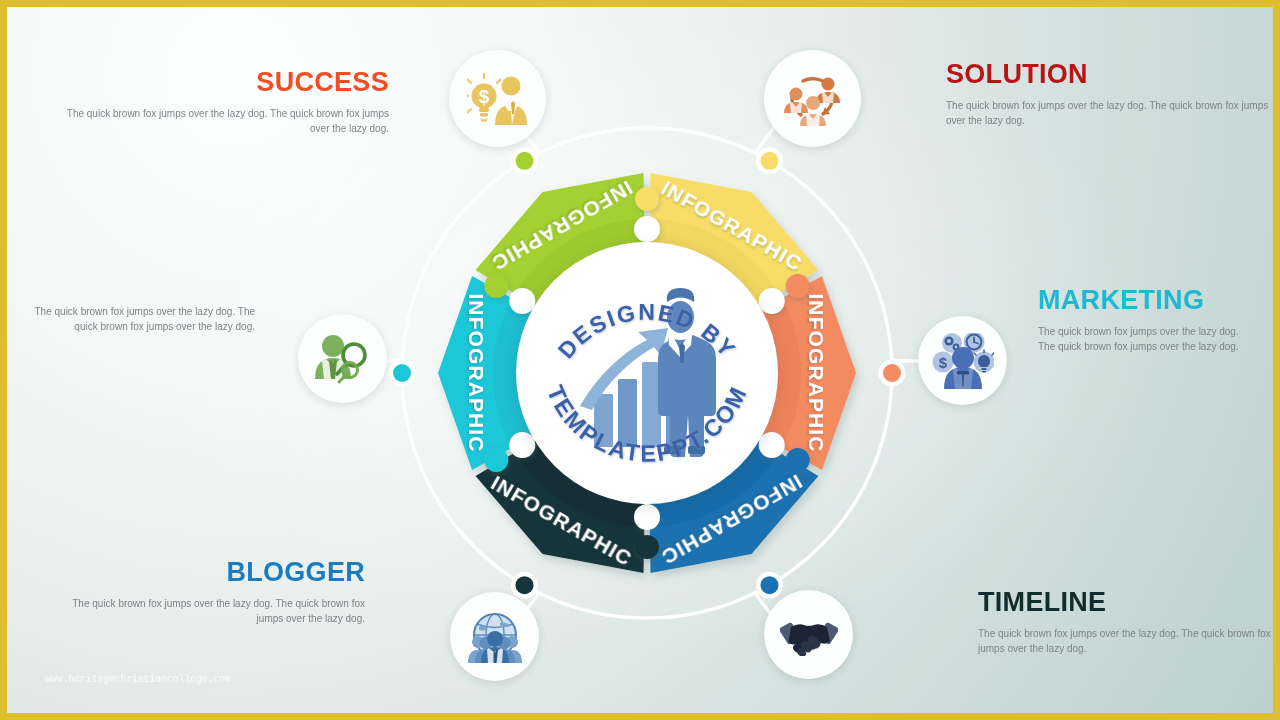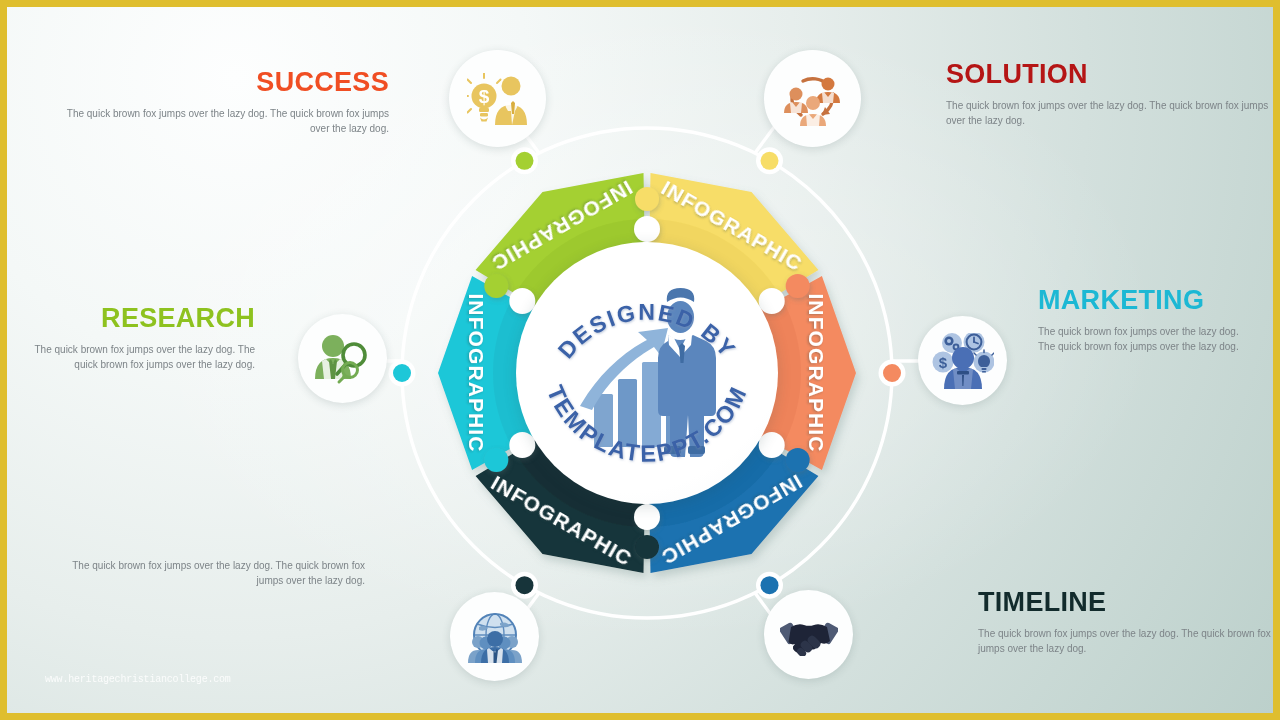--- a/index.html
+++ b/index.html
@@ -119,25 +119,25 @@
     <h2 style="color: rgb(28, 184, 212);">MARKETING</h2>
     <p>The quick brown fox jumps over the lazy dog. The quick brown fox jumps over the lazy dog.</p>
   </div>
 
   <div class="block right" id="b-timeline">
     <h2 style="color: rgb(18, 43, 44);">TIMELINE</h2>
     <p>The quick brown fox jumps over the lazy dog. The quick brown fox jumps over the lazy dog.</p>
   </div>
 
   <div class="block left" id="b-blogger">
+    <h2 style="color: rgb(28, 124, 194);">BLOGGER</h2>
     <p>The quick brown fox jumps over the lazy dog. The quick brown fox jumps over the lazy dog.</p>
   </div>
 
   <div class="block left" id="b-research">
-    <h2 style="color: rgb(142, 194, 31);">RESEARCH</h2>
     <p>The quick brown fox jumps over the lazy dog. The quick brown fox jumps over the lazy dog.</p>
   </div>
 
   <div id="wheel">
     <svg viewBox="0 0 510 510" xmlns="http://www.w3.org/2000/svg">
       <defs>
         <filter id="segShadow" x="-30%" y="-30%" width="170%" height="170%">
           <feDropShadow dx="3" dy="5" stdDeviation="4" flood-color="#6d8b89" flood-opacity="0.30"></feDropShadow>
         </filter>
         <filter id="softShadow" x="-50%" y="-50%" width="200%" height="200%">

